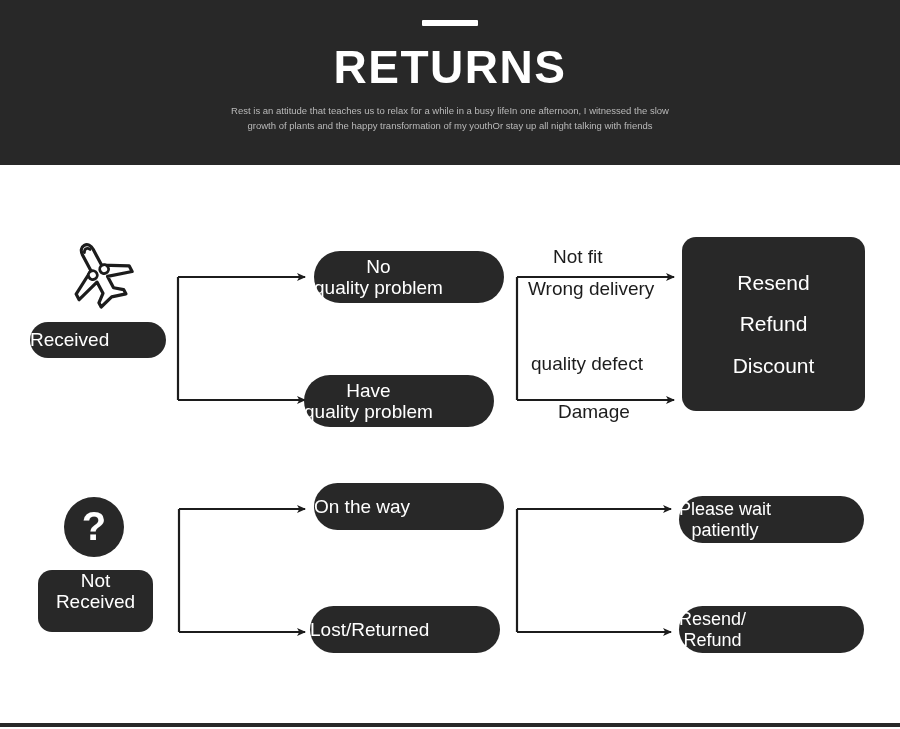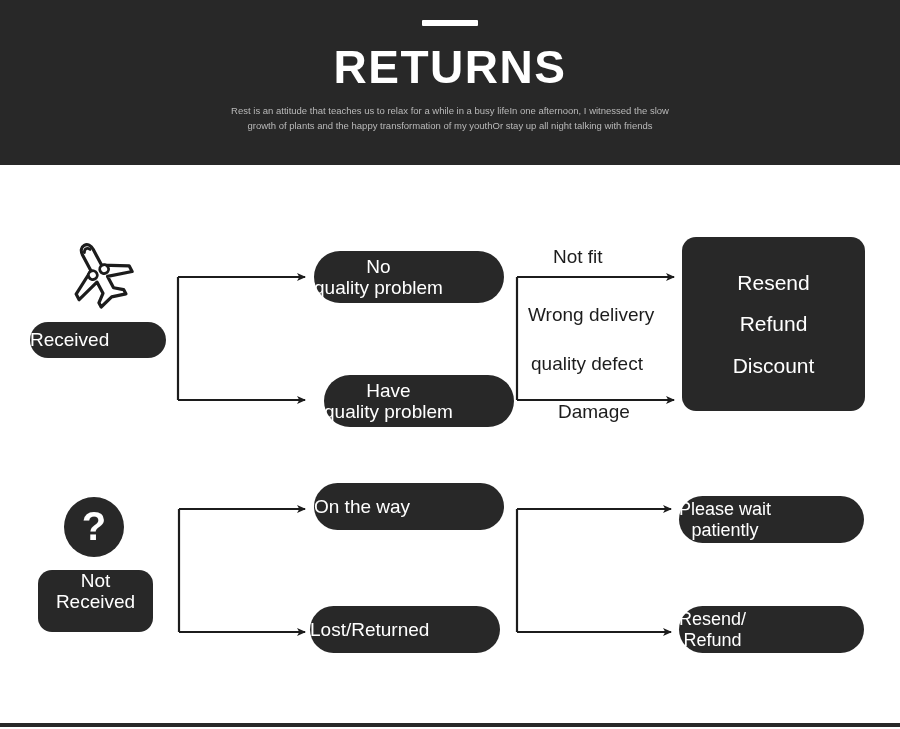--- a/index.html
+++ b/index.html
@@ -61,21 +61,21 @@
     text-align:center;
     line-height:1.12;
   }
   .pill { border-radius:999px; }
 
   .node-received {
     left:30px; top:157px; width:136px; height:36px;
     border-radius:999px; font-size:19px;
   }
   .node-no-quality   { left:314px; top:86px;  width:190px; height:52px; font-size:19px; }
-  .node-have-quality { left:324px; top:210px; width:190px; height:52px; font-size:19px; }
+  .node-have-quality { left:304px; top:210px; width:190px; height:52px; font-size:19px; }
   .node-resolution {
     left:682px; top:72px; width:183px; height:174px;
     border-radius:14px;
     flex-direction:column; justify-content:center;
     font-size:21px;
   }
   .node-resolution .line { margin:9px 0; }
 
   .node-not-received {
     left:38px; top:405px; width:115px; height:62px;
@@ -102,21 +102,21 @@
   }
 
   
   .edge-label {
     position:absolute;
     color:#1c1c1c;
     font-size:19px;
     white-space:nowrap;
   }
   .lbl-notfit    { left:541px; top:81px;margin-left:12px;  }
-  .lbl-wrongdel  { left:528px; top:113px;margin-top:26px; }
+  .lbl-wrongdel  { left:528px; top:113px; }
   .lbl-qdefect   { left:531px; top:188px; }
   .lbl-damage    { left:558px; top:236px; }
 
   
   .footer-rule {
     position:absolute; left:0; top:723px;
     width:900px; height:4px; background:#282828;
   }
 </style>
 </head>

